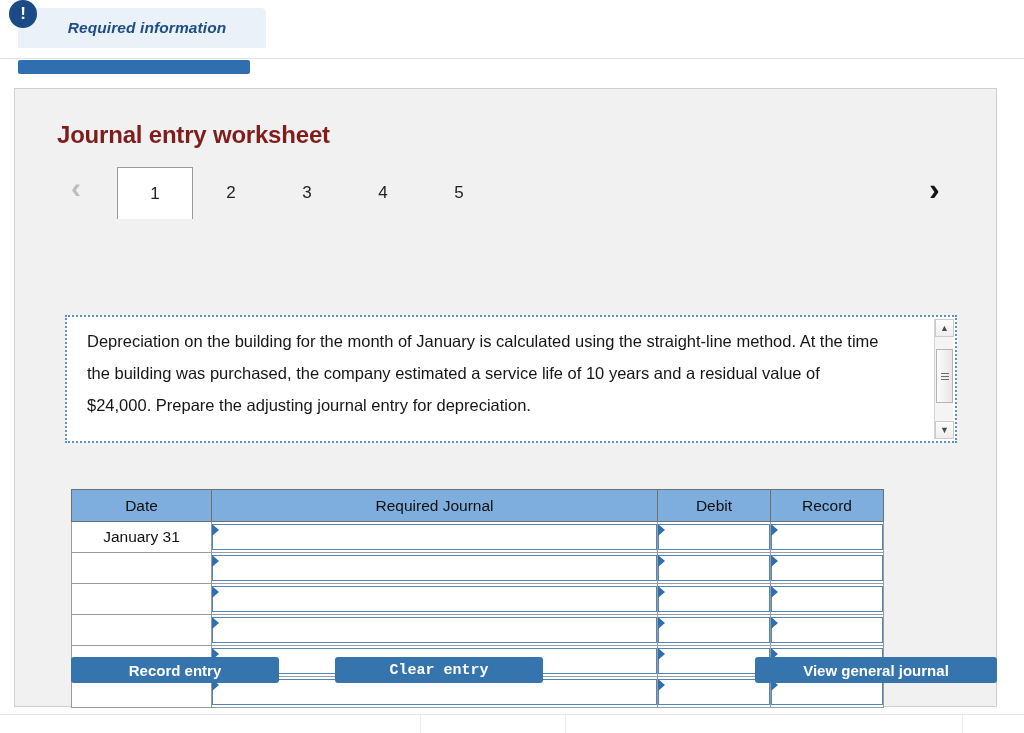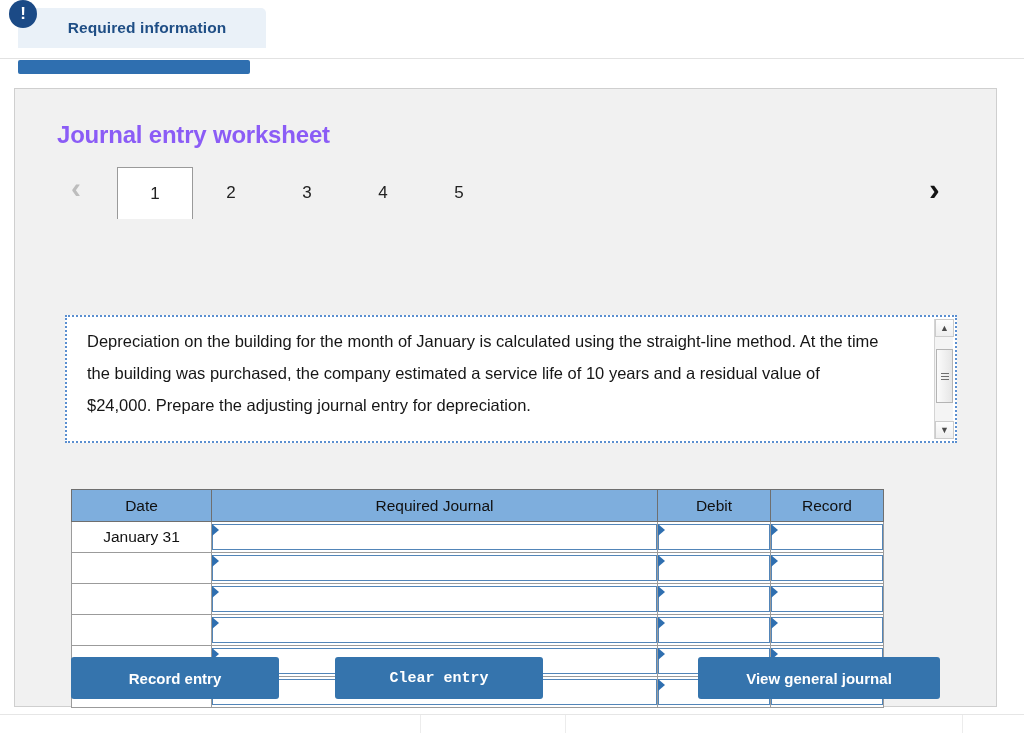--- a/index.html
+++ b/index.html
@@ -19,20 +19,21 @@
   }
   .req-tab {
     position: absolute;
     left: 18px; top: 8px;
     width: 248px; height: 40px;
     background: #eaf1f8;
     border-radius: 5px 5px 0 0;
     display: flex;
     align-items: center;
     justify-content: center;
+    font-style: italic;
   }
   .req-tab-label {
     font-size: 15.5px;
     font-weight: bold;
     color: #1f4e85;
     letter-spacing: 0.1px;
     padding-left: 10px;
   }
   .alert-badge {
     position: absolute;
@@ -73,21 +74,21 @@
     width: 983px; height: 619px;
     background: #f1f1f1;
     border: 1px solid #cfcfcf;
   }
 
   .worksheet-title {
     position: absolute;
     left: 42px; top: 32px;
     font-size: 24px;
     font-weight: bold;
-    color: #8b5cf6;
+    color: #7f1d1d;
     letter-spacing: -0.2px;
   }
 
   
   .pager {
     position: absolute;
     left: 42px; top: 78px;
     width: 900px; height: 52px;
   }
   .chev {
@@ -227,33 +228,33 @@
     position: absolute;
     left: -1px; top: -1px;
     border-left: 7px solid #2f6fb0;
     border-top: 6px solid transparent;
     border-bottom: 6px solid transparent;
   }
 
   
   .btn {
     position: absolute;
-    height: 42px;
+    height: 26px;
     background: #3574ad;
     border: none;
     border-radius: 3px;
     color: #ffffff;
     font-size: 15px;
     font-weight: bold;
     font-family: "Liberation Sans", sans-serif;
     cursor: pointer;
   }
   .btn-record { left: 56px;  top: 568px; width: 208px; }
   .btn-clear  { left: 320px; top: 568px; width: 208px; font-family: Liberation Mono, monospace; }
-  .btn-view   { left: 683px; top: 568px; width: 242px; }
+  .btn-view   { left: 740px; top: 568px; width: 242px; }
 
   
   .footer-rule {
     position: absolute;
     left: 0; top: 714px;
     width: 1024px; height: 1px;
     background: #e6e6e6;
   }
   .footer-div {
     position: absolute;

